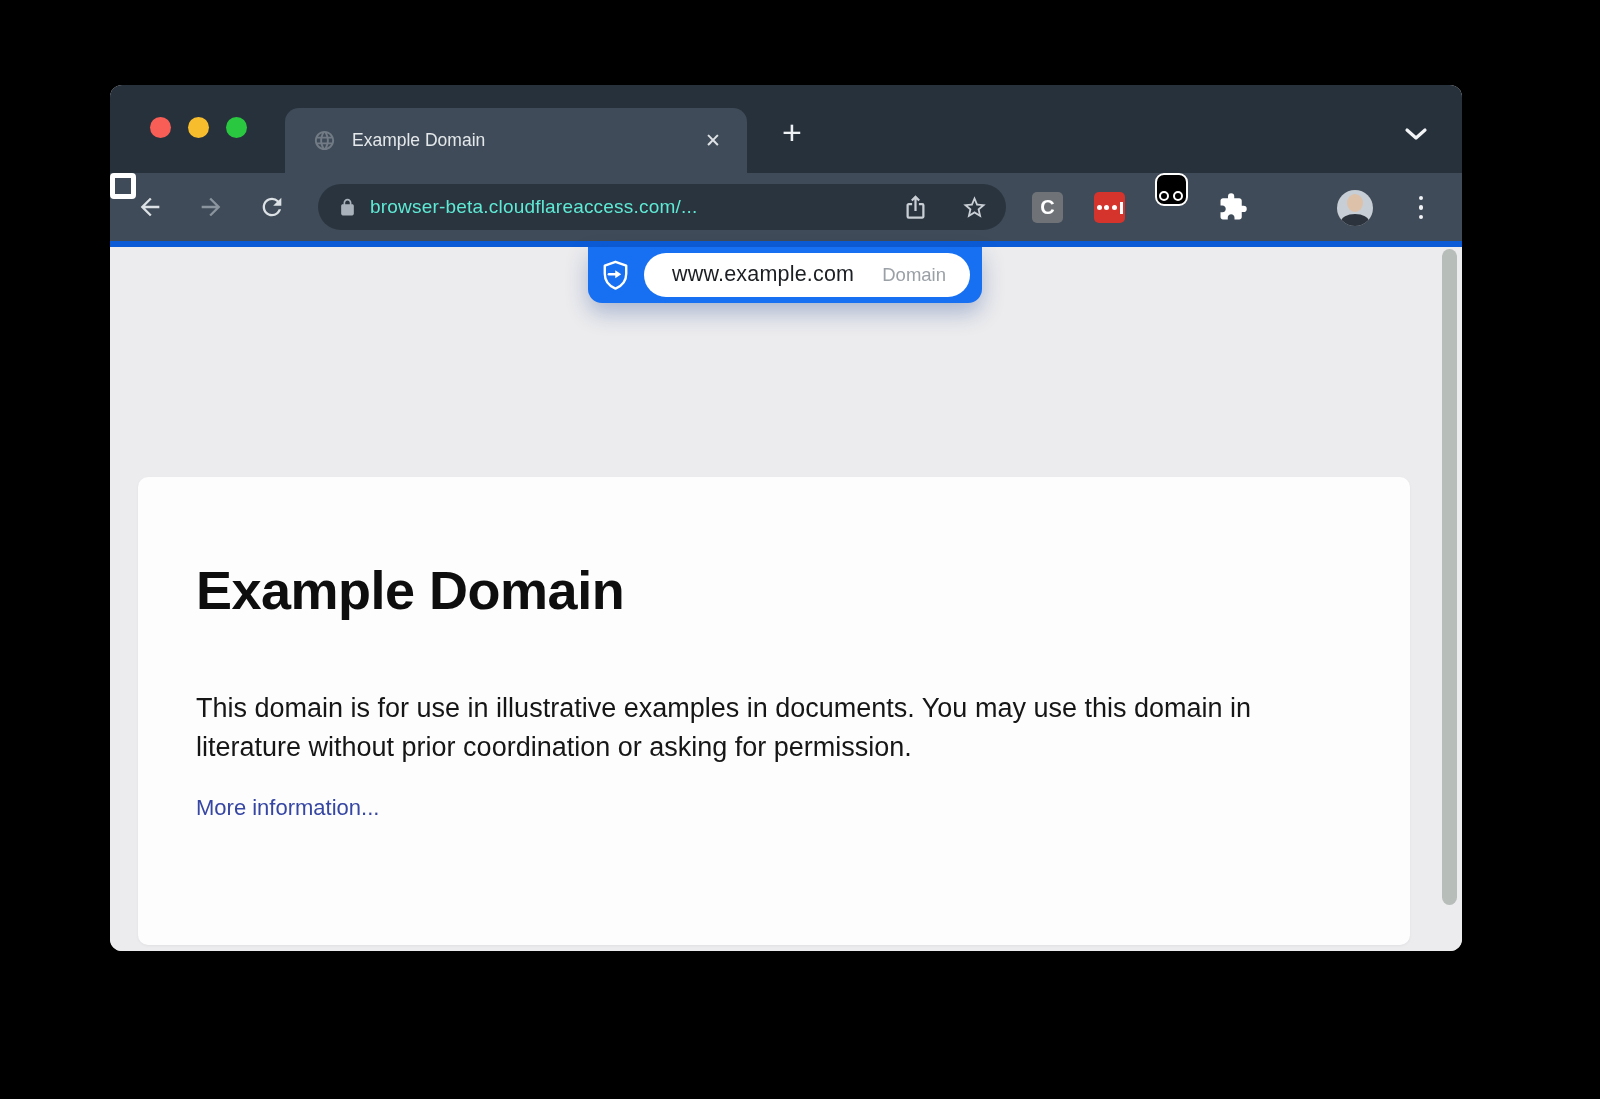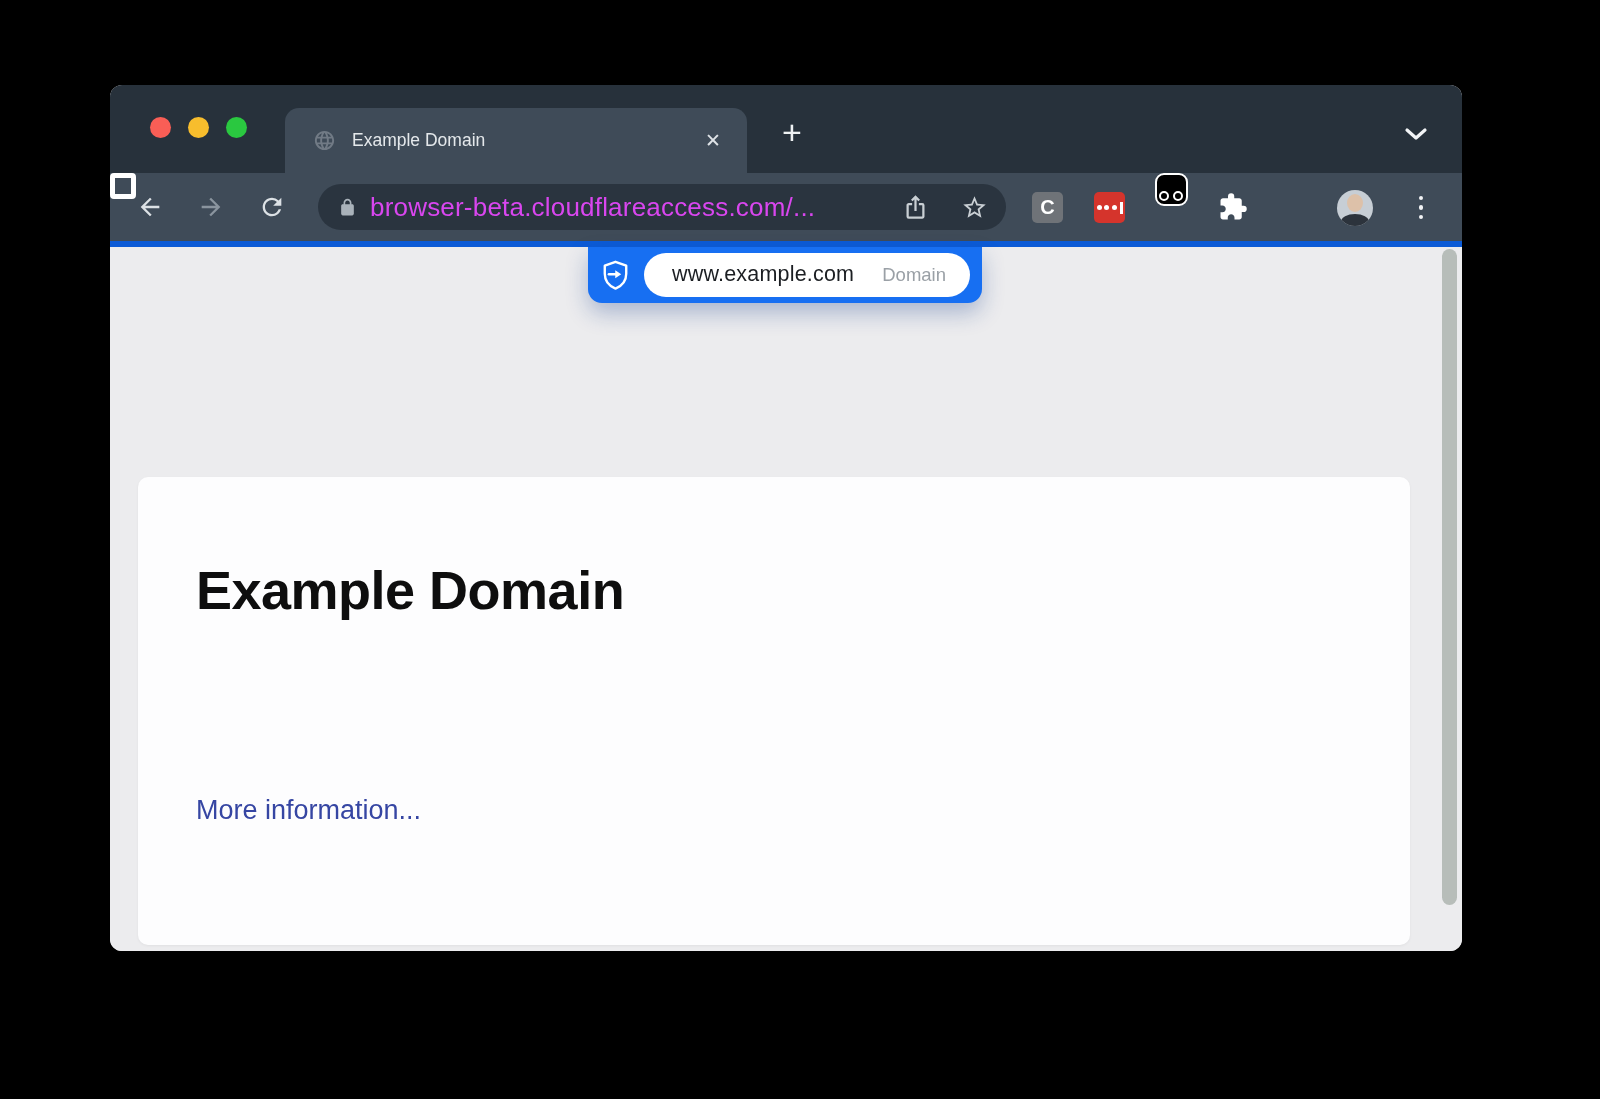--- a/index.html
+++ b/index.html
@@ -41,21 +41,21 @@
   .nav-btn { position:absolute; top:20px; width:28px; height:28px; }
   .nav-btn svg { width:28px; height:28px; }
   .btn-back    { left:26px; }
   .btn-forward { left:87px; }
   .btn-reload  { left:148px; }
 
   .omnibox { position:absolute; left:208px; top:11px; width:688px; height:46px;
              background:var(--address-bar,#2a343f); border-radius:23px;
              display:flex; align-items:center; padding:0 18px 0 20px; }
   .omni-lock { width:19px; height:19px; flex:0 0 auto; }
-  .omni-url { margin-left:13px; font-size:26px; color:#d946ef; flex:1 1 auto;
+  .omni-url { margin-left:13px; font-size:19px; color:#5eead4; flex:1 1 auto;
               white-space:nowrap; overflow:hidden; letter-spacing:.2px; }
   .omni-share, .omni-star { width:27px; height:27px; flex:0 0 auto; margin-left:32px; }
 
   .ext { position:absolute; top:19px; display:flex; align-items:center;
          justify-content:center; }
   .ext-c { left:922px; width:31px; height:31px; border-radius:5px; background:#6f7378;
            color:#fff; font-size:20px; font-weight:bold; }
   .ext-lastpass { left:984px; width:31px; height:31px; border-radius:5px;
                   background:#d5342c; gap:2.5px; }
   .ext-lastpass .dot { width:5px; height:5px; border-radius:50%; background:#fff; }
@@ -98,21 +98,21 @@
   .iso-expand { font-size:18.5px; color:#9aa0a6; margin-left:18px; }
 
   
   .card { position:absolute; left:28px; top:230px; width:1272px; height:468px;
           background:#fdfdfe; border-radius:10px;
           box-shadow:0 1px 3px rgba(0,0,0,.05); }
   .card h1 { position:absolute; left:58px; top:82px; font-size:54px;
              font-weight:bold; color:#0e0e0e; letter-spacing:-.5px; }
   .card p { position:absolute; left:58px; top:212px; width:1152px; font-size:27px;
             line-height:38.5px; color:#161616; }
-  .card a { position:absolute; left:58px; top:318px; font-size:27px;
+  .card a { position:absolute; left:58px; top:318px; font-size:22px;
             color:var(--link-blue,#3646a3); text-decoration:none; }
 
   
   .scroll-thumb { position:absolute; left:1332px; top:2px; width:15px; height:656px;
                   border-radius:8px; background:#b7bdb9; }
 </style>
 </head>
 <body>
 
 <div class="stage">
@@ -211,20 +211,21 @@
           <path d="M11.8 8.6 L16.8 12 L11.8 15.4 Z" fill="#ffffff"></path>
         </svg>
         <div class="iso-inner">
           <span class="iso-domain">www.example.com</span>
           <span class="iso-expand">Domain</span>
         </div>
       </div>
 
       <div class="card">
         <h1>Example Domain</h1>
+        <p>This domain is for use in illustrative examples in documents. You may use this domain in literature without prior coordination or asking for permission.</p>
         <a href="#">More information...</a>
       </div>
 
       <div class="scroll-thumb"></div>
     </div>
 
   </div>
 </div>
 
 </body></html>

